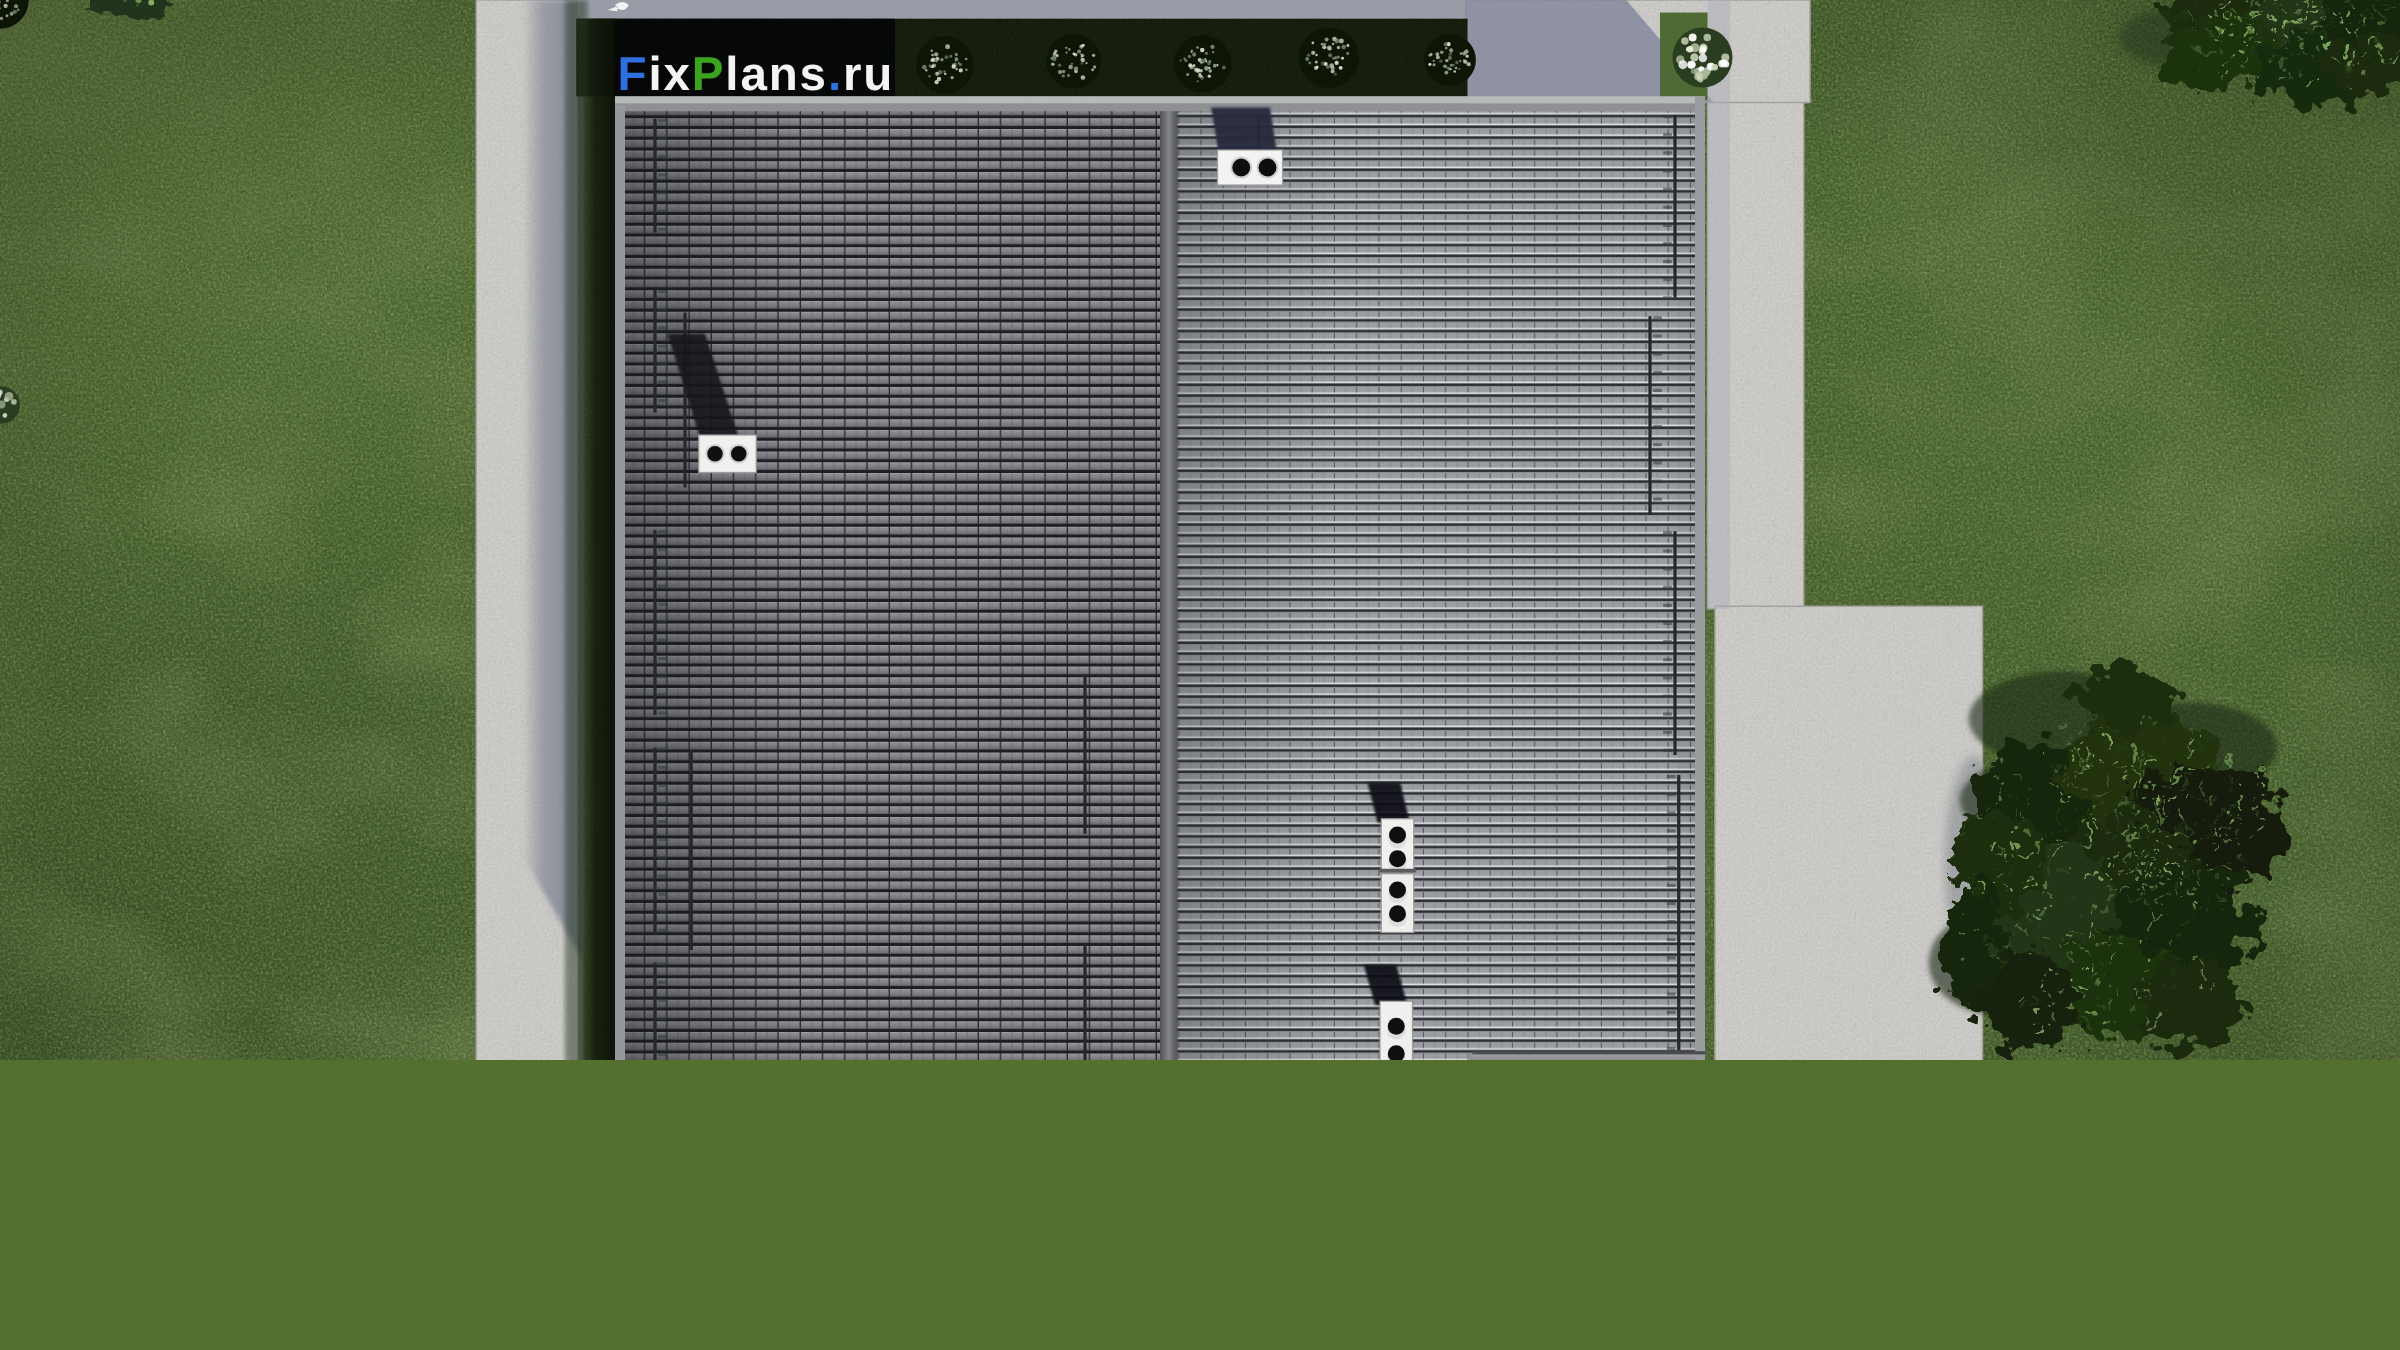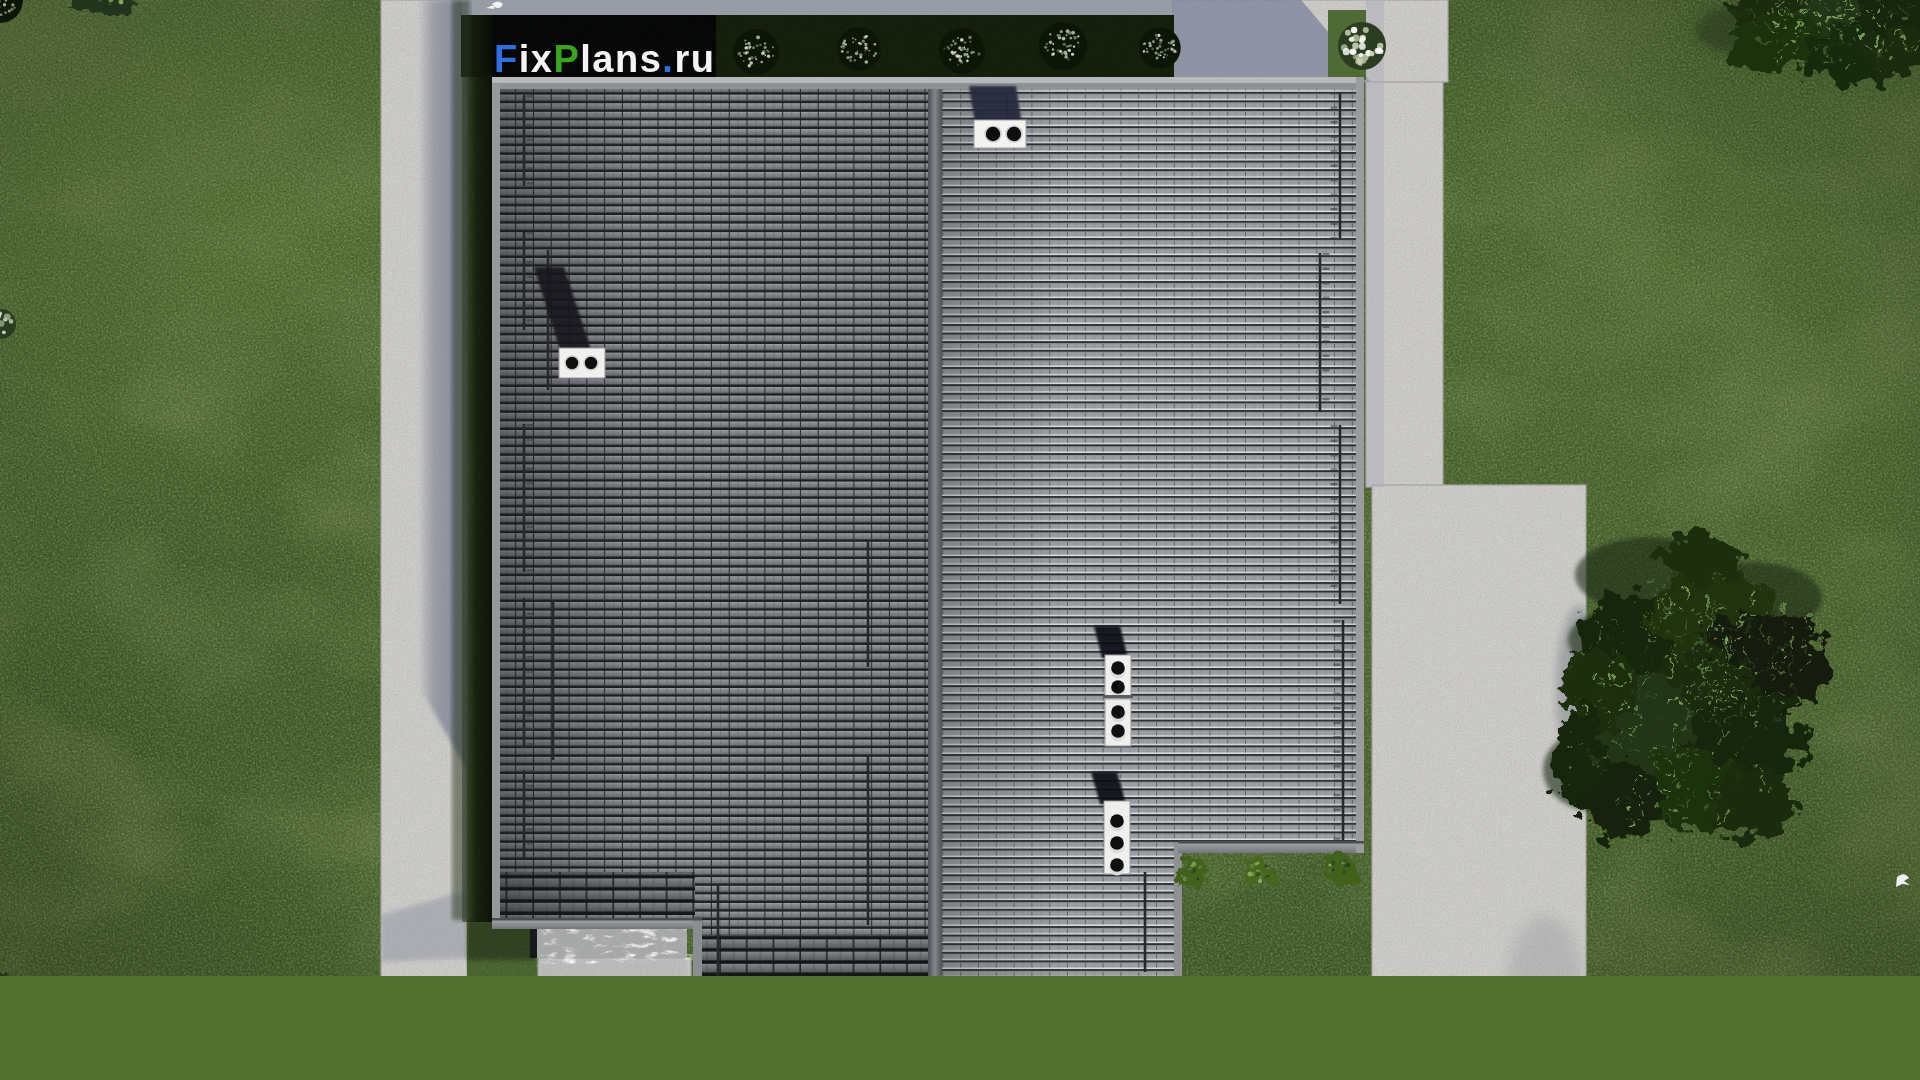--- a/index.html
+++ b/index.html
@@ -1,14 +1,14 @@
 <!DOCTYPE html>
 <html><head><meta charset="utf-8"><style>
 html,body{margin:0;padding:0;background:#53702f;}
-.stage{position:relative;width:1920px;height:976px;overflow:hidden;font-family:"Liberation Sans",sans-serif;}
+.stage{position:relative;width:1920px;height:848px;overflow:hidden;font-family:"Liberation Sans",sans-serif;}
 </style></head><body>
 <div class="stage">
 <svg width="1920" height="1080" viewBox="0 0 1920 1080" xmlns="http://www.w3.org/2000/svg">
 <defs>
 <filter id="grain" x="0" y="0" width="100%" height="100%">
  <feTurbulence type="fractalNoise" baseFrequency="0.55" numOctaves="2" seed="7" stitchTiles="stitch" result="n"></feTurbulence>
  <feColorMatrix in="n" type="matrix" values="0 0 0 0 0  0 0 0 0 0  0 0 0 0 0  0.9 0.9 0 0 -0.75"></feColorMatrix>
 </filter>
 <filter id="grainW" x="0" y="0" width="100%" height="100%">
  <feTurbulence type="fractalNoise" baseFrequency="0.5" numOctaves="2" seed="11" stitchTiles="stitch" result="n"></feTurbulence>

